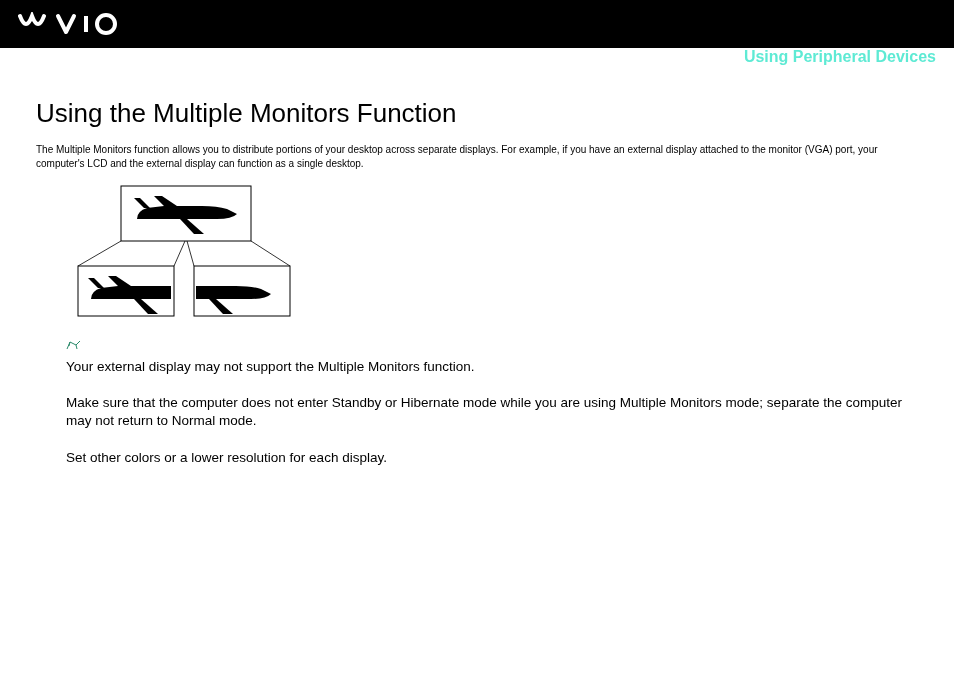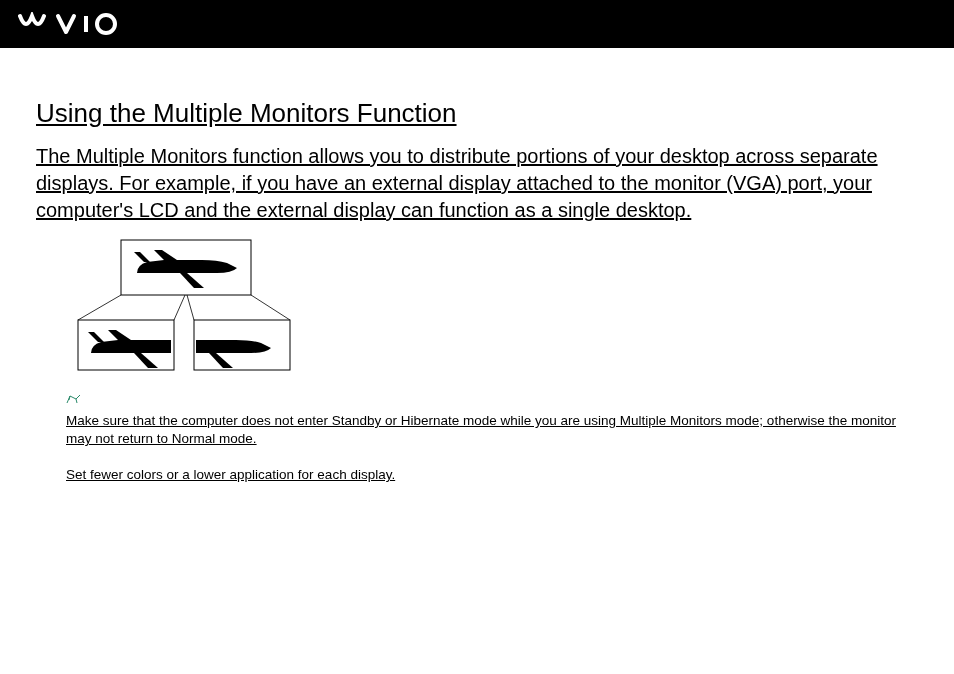--- a/index.html
+++ b/index.html
@@ -42,36 +42,35 @@
     }
     .arrow-left { border-right: 8px solid #fff; }
     .arrow-right { border-left: 8px solid #fff; }
     .page-num {
       color: #fff;
       font-size: 13px;
       font-style: italic;
       font-weight: bold;
     }
     .section-label {
-      color: #ffffff;
+      color: #5eead4;
       font-size: 16px;
       font-weight: bold;
       margin-top: 48px;
     }
     .content {
       padding: 50px 36px 0 36px;
-      text-decoration: underline;
     }
     h1 {
       font-size: 26px;
       font-weight: normal;
       margin-bottom: 14px;
     }
     .para {
-      font-size: 20px;
+      font-size: 10px;
       line-height: 1.35;
       margin-bottom: 10px;
     }
     .diagram {
       margin: 14px 0 10px 30px;
     }
     .note-icon {
       margin-left: 30px;
       margin-bottom: 2px;
     }
@@ -139,15 +138,16 @@
         <path d="M 20 25 L 37 40 L 27 40 L 13 25 Z" fill="#000"></path>
       </g>
     </svg>
   </div>
 
   <div class="note-icon">
     <svg width="16" height="12" viewBox="0 0 16 12">
       <path d="M 1 9 L 4 2 L 10 5 L 14 1 M 4 2 L 3 6 M 10 5 L 11 9" stroke="#2a8a6a" stroke-width="1" fill="none"></path>
     </svg>
   </div>
-  <p class="note">Make sure that the computer does not enter Standby or Hibernate mode while you are using Multiple Monitors mode; otherwise the monitor may not return to Normal mode.</p>
-  <p class="note">Set fewer colors or a lower application for each display.</p>
+  <p class="note first">Your external display may not support the Multiple Monitors function.</p>
+  <p class="note">Make sure that the computer does not enter Standby or Hibernate mode while you are using Multiple Monitors mode; separate the computer may not return to Normal mode.</p>
+  <p class="note">Set other colors or a lower resolution for each display.</p>
 </div>
 
 </body></html>

